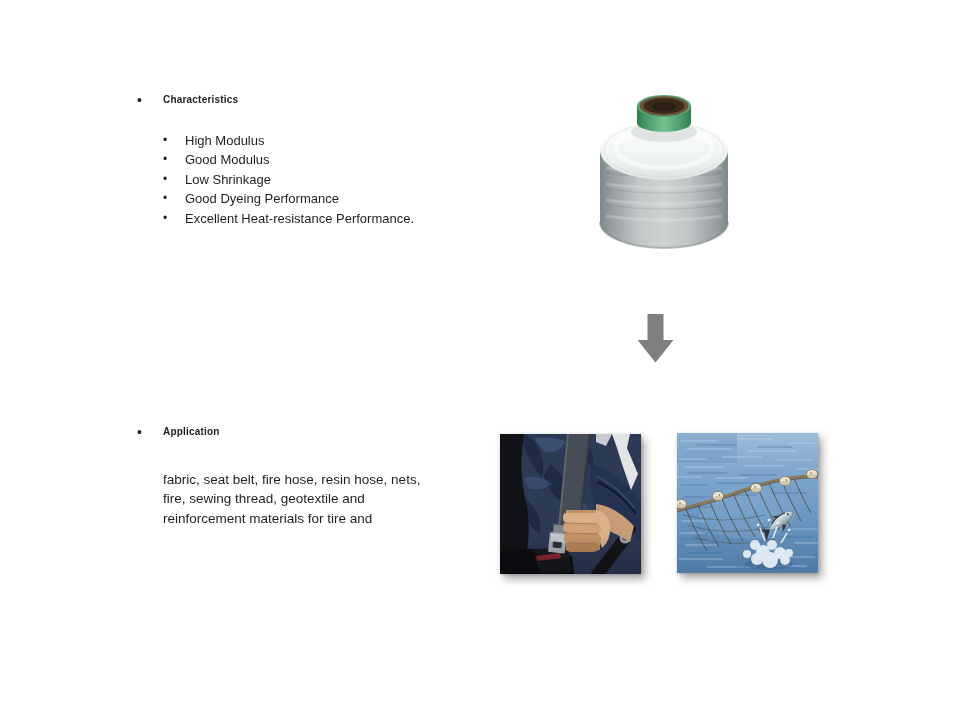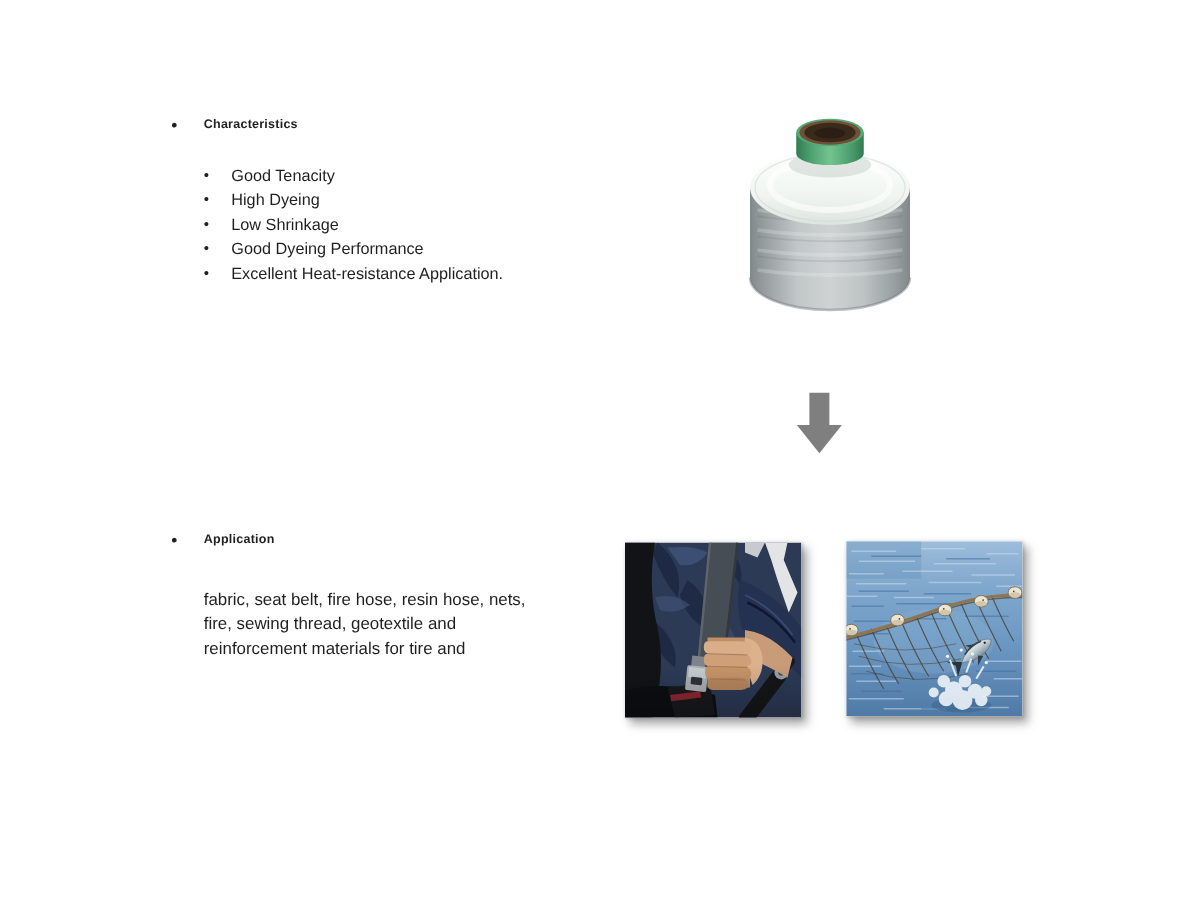--- a/index.html
+++ b/index.html
@@ -34,37 +34,37 @@
 <div class="slide">
 
   <div class="h-row char-heading">
     <span class="h-bullet">•</span>
     <span class="h-text">Characteristics</span>
   </div>
 
   <div class="sub-list">
     <div class="sub-row">
       <span class="sub-bullet">•</span>
-      <span class="sub-text">Good Tenacity</span>
-    </div>
-    <div class="sub-row">
-      <span class="sub-bullet">•</span>
-      <span class="sub-text">High Dyeing</span>
+      <span class="sub-text">High Modulus</span>
+    </div>
+    <div class="sub-row">
+      <span class="sub-bullet">•</span>
+      <span class="sub-text">Good Modulus</span>
     </div>
     <div class="sub-row">
       <span class="sub-bullet">•</span>
       <span class="sub-text">Low Shrinkage</span>
     </div>
     <div class="sub-row">
       <span class="sub-bullet">•</span>
       <span class="sub-text">Good Dyeing Performance</span>
     </div>
     <div class="sub-row">
       <span class="sub-bullet">•</span>
-      <span class="sub-text">Excellent Heat-resistance Application.</span>
+      <span class="sub-text">Excellent Heat-resistance Performance.</span>
     </div>
   </div>
 
   <div class="spool">
     <svg width="132" height="162" viewBox="0 0 132 162" xmlns="http://www.w3.org/2000/svg">
       <defs>
         <linearGradient id="bodyGrad" x1="0" y1="0" x2="1" y2="0">
           <stop offset="0" stop-color="#82898c"></stop>
             <stop offset="0.1" stop-color="#9aa0a2"></stop>
           <stop offset="0.3" stop-color="#c2c7c8"></stop>

